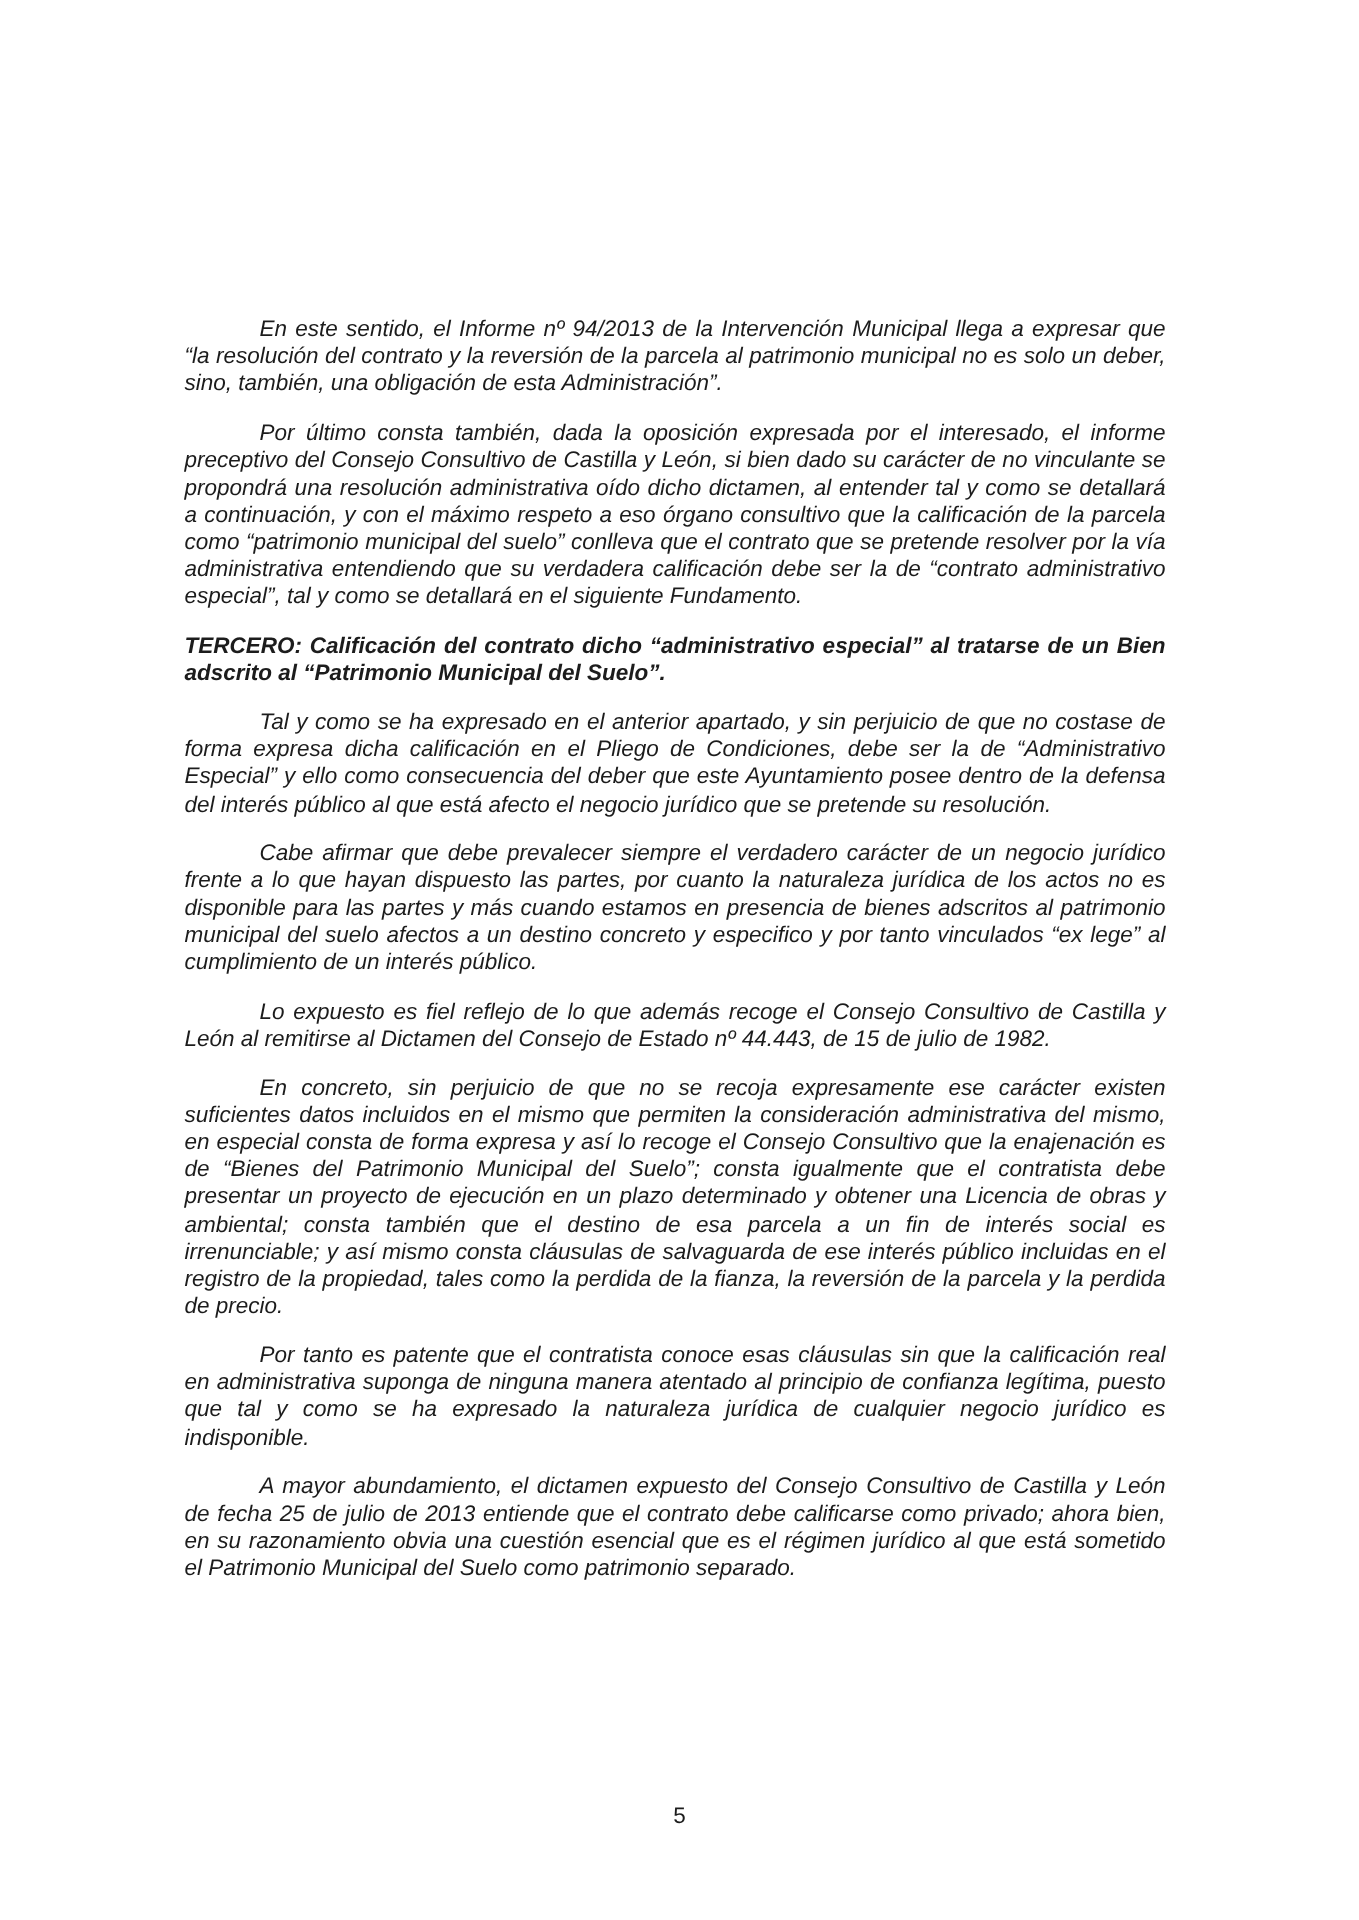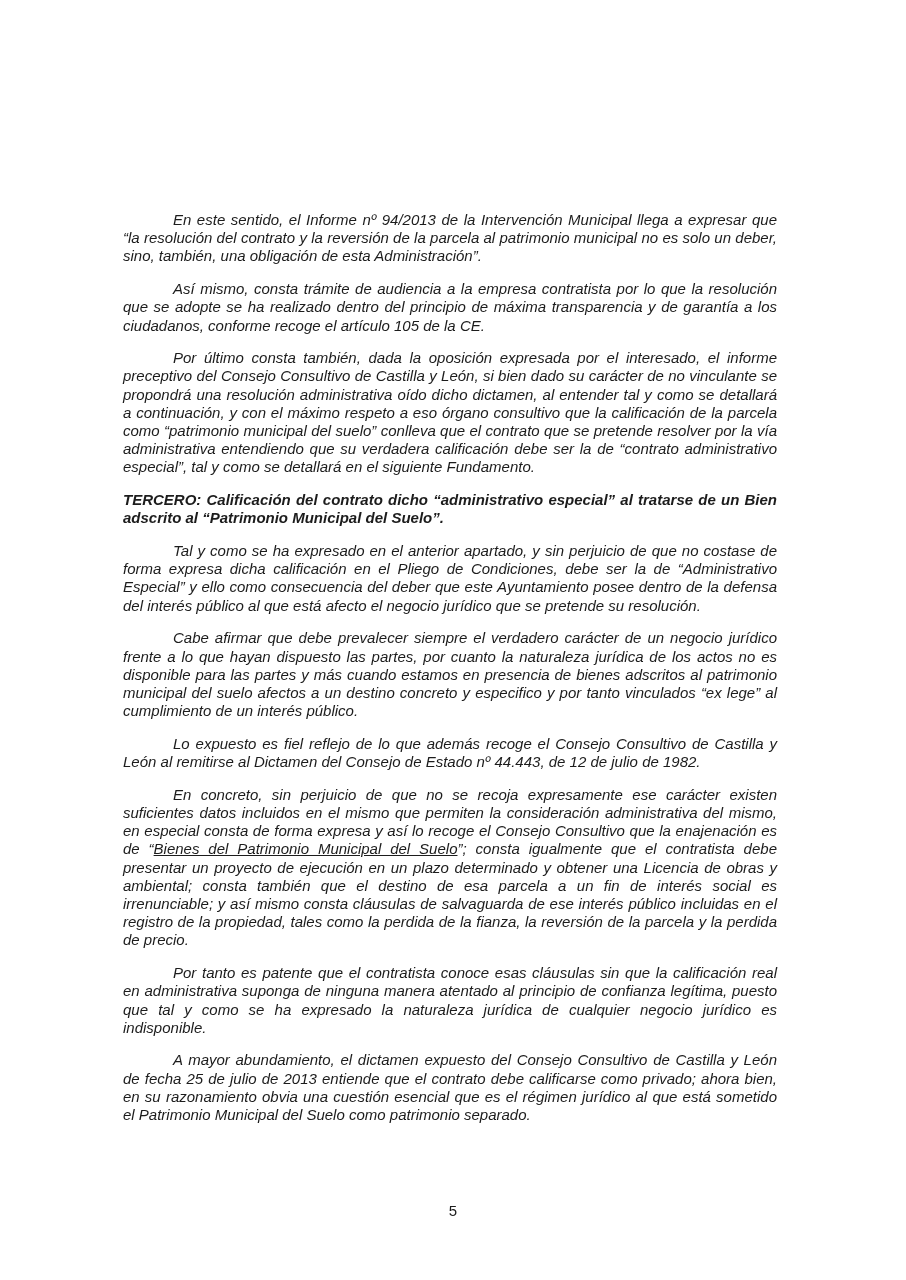--- a/index.html
+++ b/index.html
@@ -28,44 +28,42 @@
     line-height: 18.2px;
     text-align: justify;
     text-indent: 50px;
     font-style: italic;
   }
   .content p.heading-par {
     font-weight: bold;
     text-indent: 0;
   }
   .underline {
-    text-decoration: underline;
   }
   .page-number {
     position: absolute;
     top: 1202px;
     left: 0;
     width: 906px;
     text-align: center;
     font-size: 15px;
     line-height: 18.2px;
     font-style: normal;
     color: #1c1c1c;
   }
 </style>
 </head>
 <body>
 
 <div class="page">
   <div class="content">
     <p class="body-par">En este sentido, el Informe nº 94/2013 de la Intervención Municipal llega a expresar que “la resolución del contrato y la reversión de la parcela al patrimonio municipal no es solo un deber, sino, también, una obligación de esta Administración”.</p>
-    <p class="body-par">Así mismo, consta trámite de audiencia a la empresa contratista por lo que la resolución que se adopte se ha realizado dentro del principio de máxima transparencia y de garantía a los ciudadanos, conforme recoge el artículo 105 de la CE.</p>
     <p class="body-par">Por último consta también, dada la oposición expresada por el interesado, el informe preceptivo del Consejo Consultivo de Castilla y León, si bien dado su carácter de no vinculante se propondrá una resolución administrativa oído dicho dictamen, al entender tal y como se detallará a continuación, y con el máximo respeto a eso órgano consultivo que la calificación de la parcela como “patrimonio municipal del suelo” conlleva que el contrato que se pretende resolver por la vía administrativa entendiendo que su verdadera calificación debe ser la de “contrato administrativo especial”, tal y como se detallará en el siguiente Fundamento.</p>
     <p class="heading-par">TERCERO: Calificación del contrato dicho “administrativo especial” al tratarse de un Bien adscrito al “Patrimonio Municipal del Suelo”.</p>
     <p class="body-par">Tal y como se ha expresado en el anterior apartado, y sin perjuicio de que no costase de forma expresa dicha calificación en el Pliego de Condiciones, debe ser la de “Administrativo Especial” y ello como consecuencia del deber que este Ayuntamiento posee dentro de la defensa del interés público al que está afecto el negocio jurídico que se pretende su resolución.</p>
     <p class="body-par">Cabe afirmar que debe prevalecer siempre el verdadero carácter de un negocio jurídico frente a lo que hayan dispuesto las partes, por cuanto la naturaleza jurídica de los actos no es disponible para las partes y más cuando estamos en presencia de bienes adscritos al patrimonio municipal del suelo afectos a un destino concreto y especifico y por tanto vinculados “ex lege” al cumplimiento de un interés público.</p>
-    <p class="body-par">Lo expuesto es fiel reflejo de lo que además recoge el Consejo Consultivo de Castilla y León al remitirse al Dictamen del Consejo de Estado nº 44.443, de 12 de julio de 1982.</p>
+    <p class="body-par">Lo expuesto es fiel reflejo de lo que además recoge el Consejo Consultivo de Castilla y León al remitirse al Dictamen del Consejo de Estado nº 44.443, de 15 de julio de 1982.</p>
     <p class="body-par"><span>En concreto, sin perjuicio de que no se recoja expresamente ese carácter existen suficientes datos incluidos en el mismo que permiten la consideración administrativa del mismo, en especial consta de forma expresa y así lo recoge el Consejo Consultivo que la enajenación es de “</span><span class="underline">Bienes del Patrimonio Municipal del Suelo</span><span>”; consta igualmente que el contratista debe presentar un proyecto de ejecución en un plazo determinado y obtener una Licencia de obras y ambiental; consta también que el destino de esa parcela a un fin de interés social es irrenunciable; y así mismo consta cláusulas de salvaguarda de ese interés público incluidas en el registro de la propiedad, tales como la perdida de la fianza, la reversión de la parcela y la perdida de precio.</span></p>
     <p class="body-par">Por tanto es patente que el contratista conoce esas cláusulas sin que la calificación real en administrativa suponga de ninguna manera atentado al principio de confianza legítima, puesto que tal y como se ha expresado la naturaleza jurídica de cualquier negocio jurídico es indisponible.</p>
     <p class="body-par">A mayor abundamiento, el dictamen expuesto del Consejo Consultivo de Castilla y León de fecha 25 de julio de 2013 entiende que el contrato debe calificarse como privado; ahora bien, en su razonamiento obvia una cuestión esencial que es el régimen jurídico al que está sometido el Patrimonio Municipal del Suelo como patrimonio separado.</p>
   </div>
   <div class="page-number">5</div>
 </div>
 
 </body></html>

